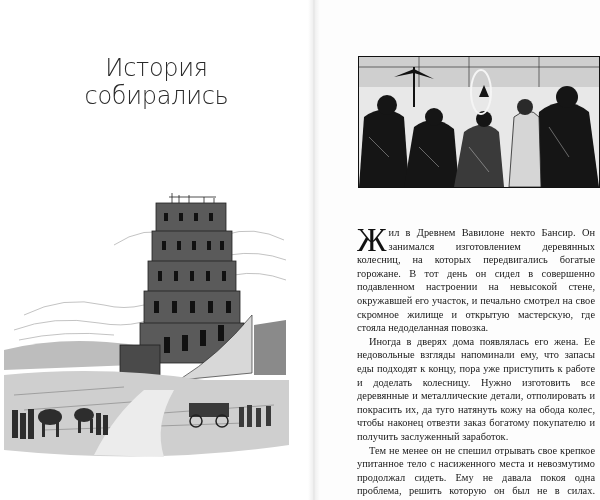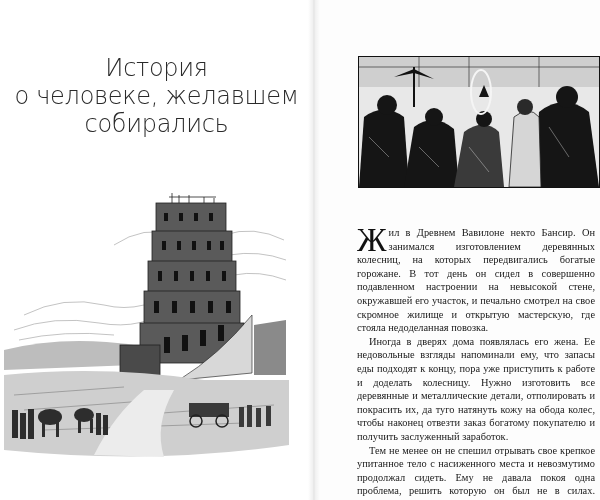--- a/index.html
+++ b/index.html
@@ -59,21 +59,20 @@
     color: #111;
   }
 </style>
 </head>
 <body>
 
 <div class="spread">
   <div class="page-left">
     <div class="chapter-title">
       <span>История</span>
-      <span>о человеке, желавшем</span>
       <span>собирались</span>
     </div>
 
     <svg class="tower-illus" viewBox="0 0 285 300" xmlns="http://www.w3.org/2000/svg">
 
       <g stroke="#9a9a9a" stroke-width="0.6" fill="none">
         <path d="M20 150 Q60 130 100 140 T180 120"></path>
         <path d="M10 165 Q50 150 95 158 T170 140"></path>
         <path d="M15 175 Q60 165 110 170"></path>
         <path d="M110 80 Q140 60 170 70"></path>

